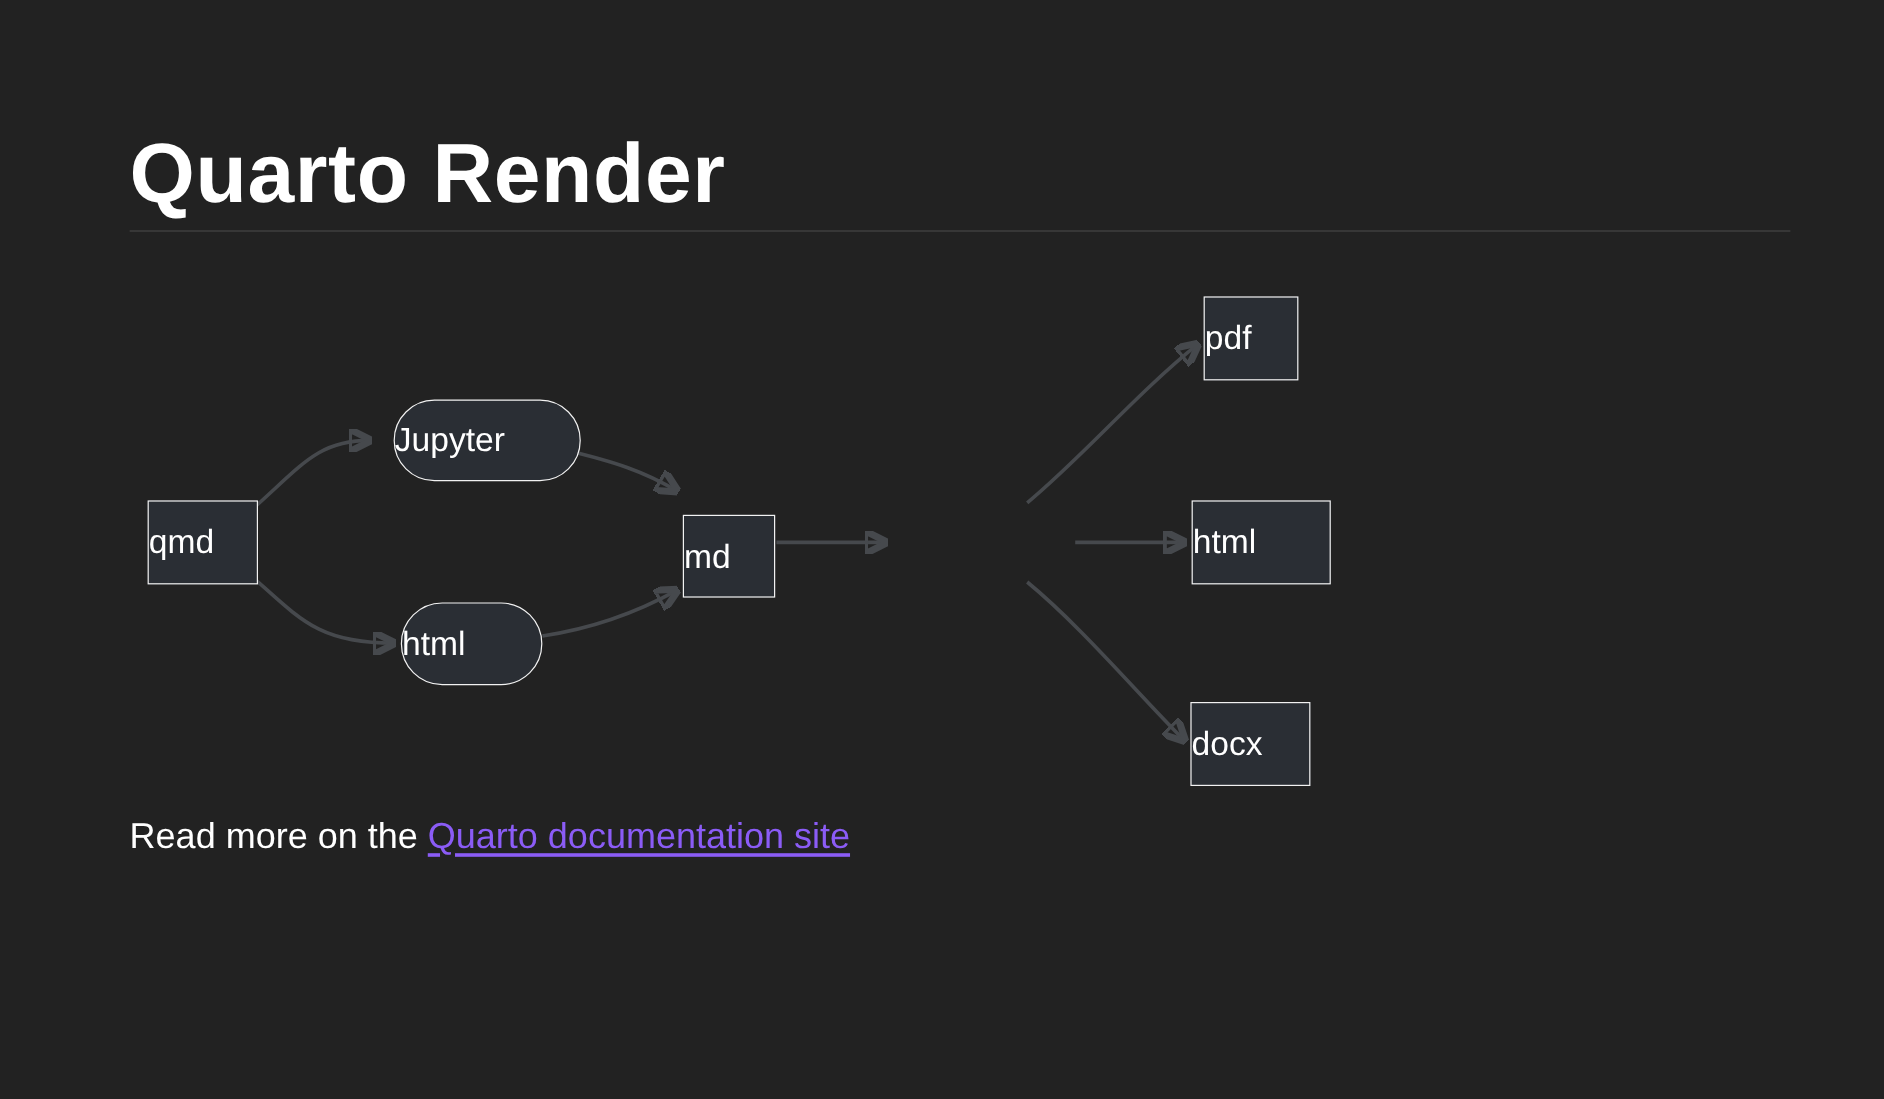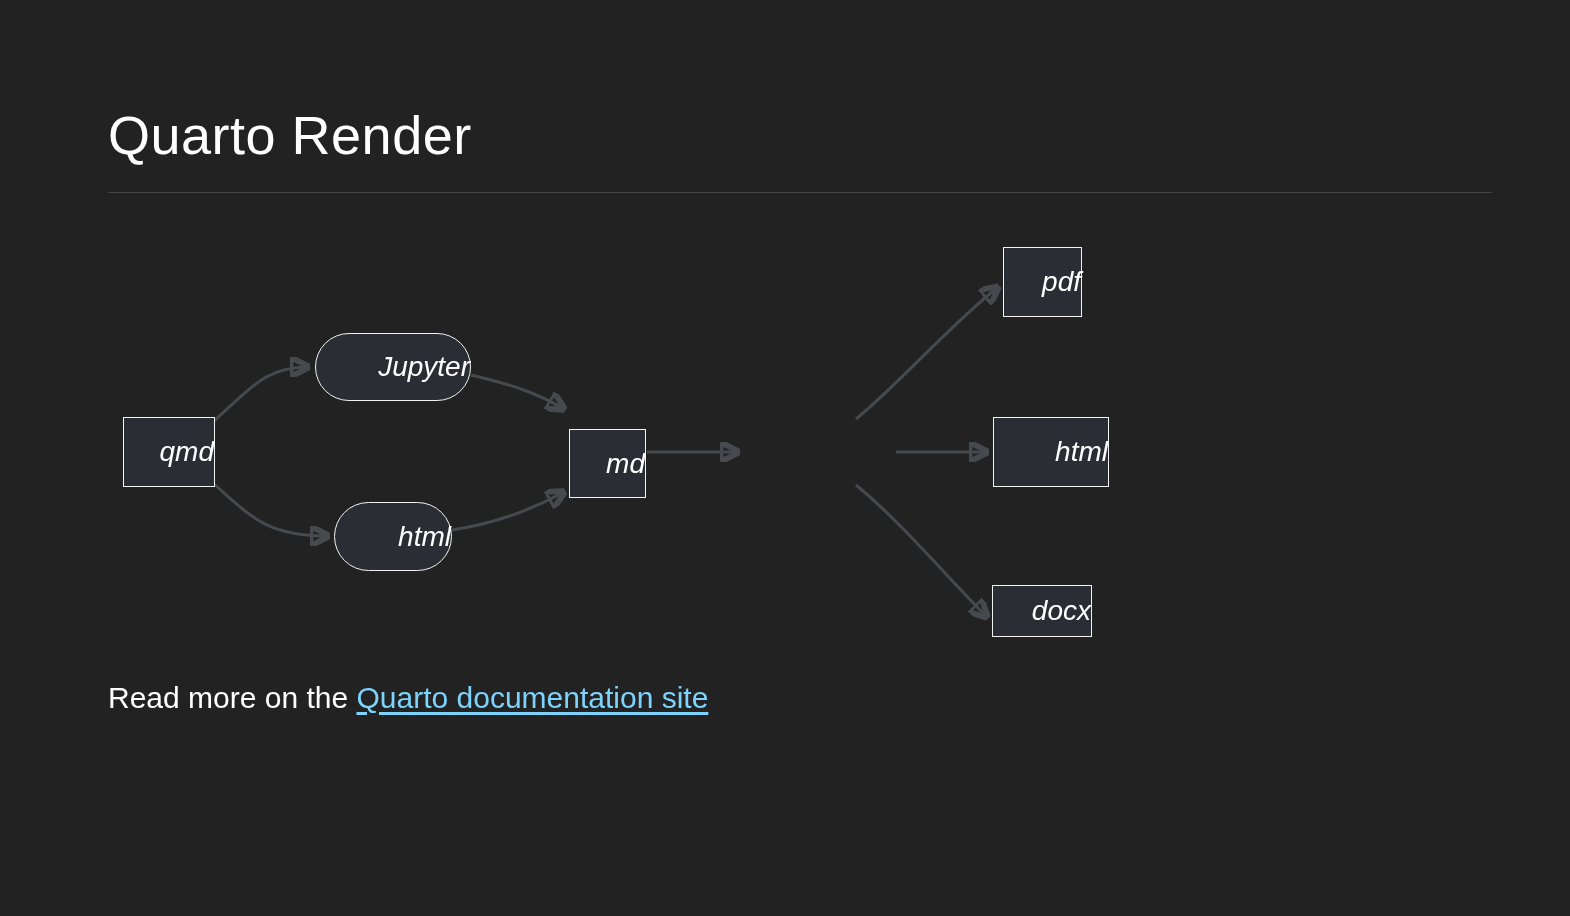--- a/index.html
+++ b/index.html
@@ -9,70 +9,69 @@
     height: 916px;
     background: #222222;
     font-family: "Liberation Sans", "DejaVu Sans", sans-serif;
     overflow: hidden;
   }
   .page-title {
     position: absolute;
     left: 108px;
     top: 106px;
     margin: 0;
-    font-size: 54px;
+    font-size: 70px;
     line-height: 1.1;
-    font-weight: 400;
+    font-weight: 700;
     color: #ffffff;
     letter-spacing: 0.5px;
   }
   .title-rule {
     position: absolute;
     left: 108px;
     top: 192px;
     width: 1384px;
     height: 1px;
     background: #464646;
   }
   .diagram { position: absolute; inset: 0; }
   .edges { position: absolute; left: 0; top: 0; pointer-events: none; }
   .edges path { stroke: #46494d; stroke-width: 3; fill: none; }
   .node {
     position: absolute;
     box-sizing: border-box;
     display: flex;
     align-items: center;
-    justify-content: flex-end;
+    justify-content: flex-start;
     background: #2a2e34;
     border: 1.5px solid #f2f2f2;
     color: #ffffff;
     font-size: 28px;
     line-height: 1;
-    font-style: italic;
   }
   .stadium { border-radius: 35px; }
   .node-qmd    { left: 123px; top: 417px; width: 92px;  height: 70px; }
-  .node-jupyter{ left: 315px; top: 333px; width: 156px; height: 68px; }
+  .node-jupyter{ left: 328px; top: 333px; width: 156px; height: 68px; }
   .node-knitr  { left: 334px; top: 502px; width: 118px; height: 69px; }
   .node-md     { left: 569px; top: 416px; width: 77px;  height: 69px; margin-top: 13px; }
   .node-pandoc { left: 744px; top: 417px; width: 151px; height: 70px; }
   .node-pdf    { left: 1003px; top: 247px; width: 79px; height: 70px; }
   .node-html   { left: 993px; top: 417px; width: 116px;  height: 70px; }
-  .node-docx   { left: 992px; top: 585px; width: 100px; height: 52px; }
+  .node-docx   { left: 992px; top: 585px; width: 100px; height: 70px; }
   .footer-text {
     position: absolute;
     left: 108px;
     top: 681px;
     margin: 0;
     font-size: 30px;
     color: #ffffff;
     font-weight: 500;
   }
   .footer-text a {
-    color: #7dd3fc;
+    color: #8b5cf6;
     text-decoration: underline;
     text-underline-offset: 4px;
     cursor: pointer;
   }
 </style>
 </head>
 <body>
 
 <div class="page">
 

